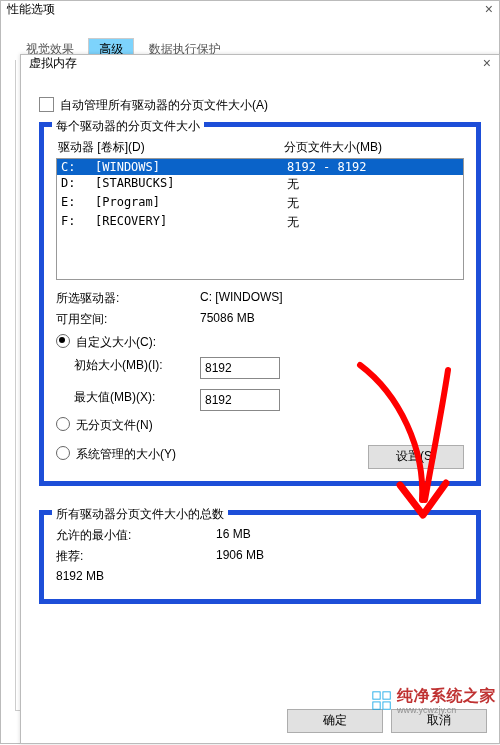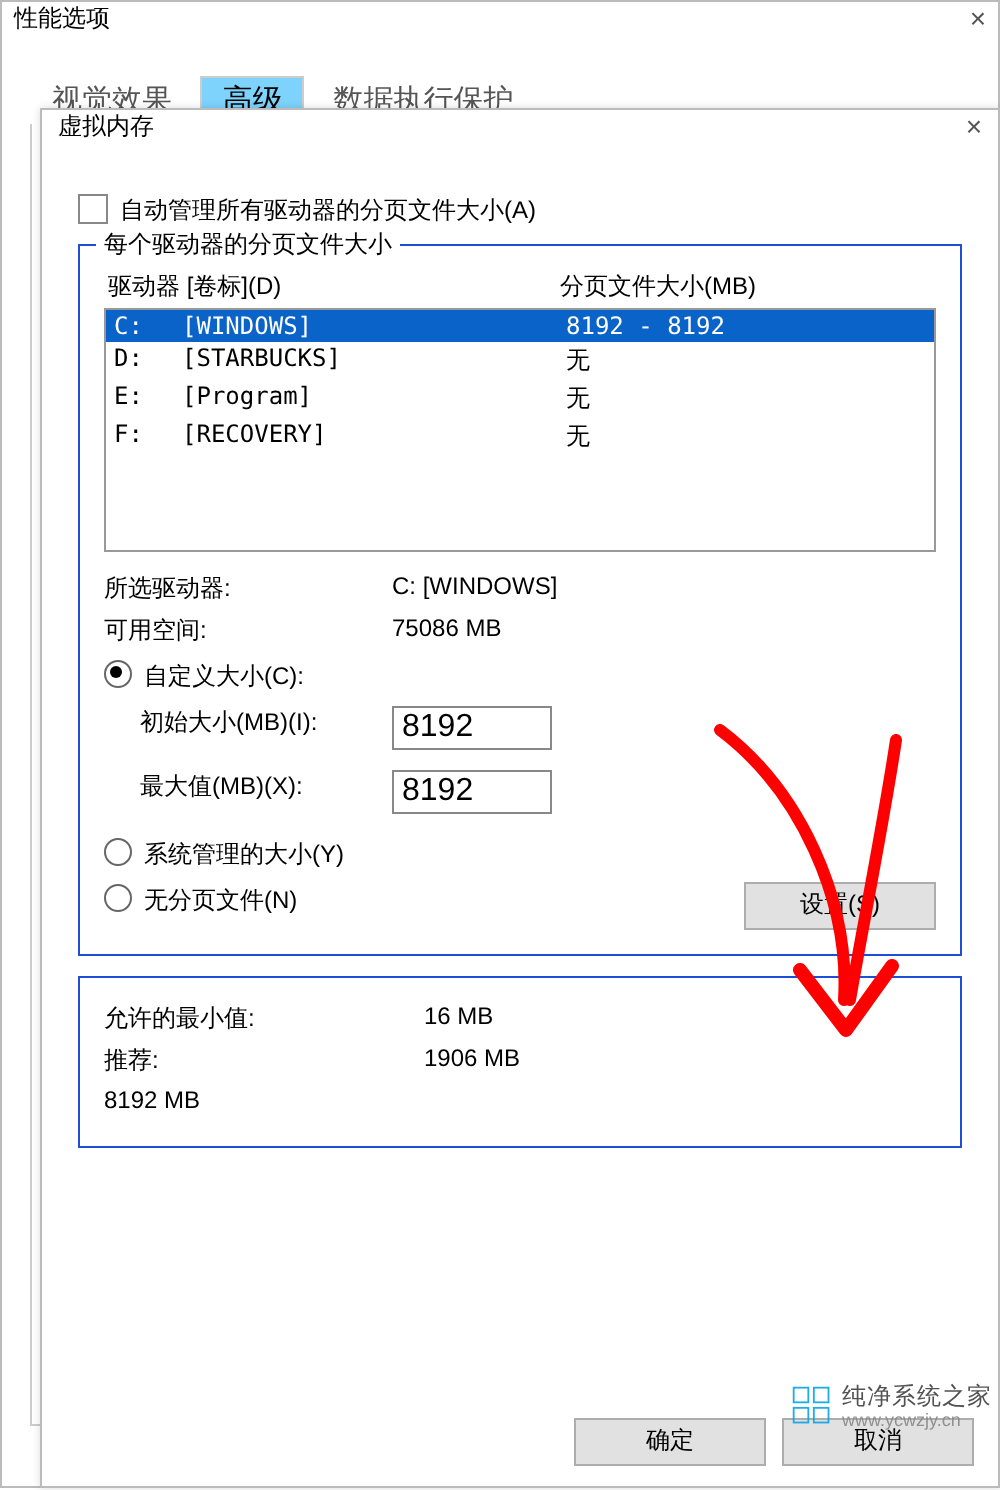--- a/index.html
+++ b/index.html
@@ -1,32 +1,32 @@
 <!DOCTYPE html>
 <html><head>
 <meta charset="utf-8">
 <style>
   html,body{margin:0;padding:0;background:#fff;font-family:"Microsoft YaHei","SimSun",sans-serif;font-size:12px;color:#000;width:500px;height:745px;overflow:hidden}
   .perf-win{position:absolute;left:0;top:0;width:498px;height:742px;border:1px solid #bbb;background:#fff}
   .titlebar{display:flex;align-items:flex-start;height:24px;padding:0 6px;font-size:12px}
   .titlebar .close{margin-left:auto;font-size:14px;color:#555;cursor:default}
   .tab-strip{padding:0 14px;margin-top:12px}
-  .tab{display:inline-block;border:1px solid #ccc;border-bottom:none;background:#fff;padding:2px 10px;font-size:15px;position:relative;top:1px}
+  .tab{display:inline-block;border:1px solid #ccc;border-bottom:none;background:#fff;padding:2px 10px;font-size:12px;position:relative;top:1px}
   .tab.active{background:#7dd3fc}
   .tab.inactive{color:#555;border-color:transparent}
   .tab-body{border:1px solid #ccc;margin:0 14px;height:650px;background:#fff}
 
   .vm-win{position:absolute;left:20px;top:54px;width:478px;height:688px;border:1px solid #bbb;background:#fff;box-shadow:0 0 4px rgba(0,0,0,.15)}
   .vm-titlebar{display:flex;height:26px;padding:0 8px}
   .vm-titlebar .close{margin-left:auto;font-size:14px;color:#555}
   .vm-body{padding:10px 18px 0 18px}
 
   .checkbox-row{display:flex;align-items:flex-start;margin:6px 0 8px 0}
   .checkbox-box{width:13px;height:13px;border:1px solid #888;margin-right:6px;background:#fff}
-  .group{border:1px solid #1d4ed8;padding:8px 12px 12px 12px;margin-bottom:10px;position:relative}
+  .group{border:5px solid #1d4ed8;padding:8px 12px 12px 12px;margin-bottom:24px;position:relative}
   .group-label{position:absolute;top:-9px;left:8px;background:#fff;padding:0 4px}
 
   .drv-header{display:flex;margin:4px 2px 2px 2px}
   .drv-header .col1{flex:0 0 226px}
   .drv-header .col2{flex:1}
   .drv-list{border:1px solid #999;height:120px;overflow:hidden}
   .drv-row{display:flex;padding:1px 4px;font-family:Consolas,monospace;font-size:12px}
   .drv-row.sel{background:#0a63c9;color:#fff}
   .drv-row .d{width:34px}
   .drv-row .v{flex:0 0 192px}
@@ -35,35 +35,35 @@
   .kv{display:flex;margin:4px 0}
   .kv .k{width:144px}
   .kv .v{}
 
   .radio-row{display:flex;margin:6px 0}
   .radio{width:12px;height:12px;border:1px solid #666;border-radius:50%;margin-right:6px;position:relative;background:#fff}
   .radio.checked::after{content:"";position:absolute;left:2px;top:2px;width:6px;height:6px;border-radius:50%;background:#000}
 
   .size-row{display:flex;margin:4px 0 4px 18px}
   .size-row .lbl{width:126px}
-  .txt{border:1px solid #888;height:20px;width:70px;padding:0 4px;font-family:inherit;font-size:16px}
+  .txt{border:1px solid #888;height:20px;width:70px;padding:0 4px;font-family:inherit;font-size:12px}
 
   .set-btn-wrap{display:flex;justify-content:flex-end;margin-top:-24px}
   .btn{border:1px solid #adadad;background:#e1e1e1;height:22px;min-width:70px;padding:0 12px;text-align:center;line-height:20px}
   .bottom-buttons{position:absolute;right:12px;bottom:10px;display:flex;gap:8px}
 
   .perf-bottom-buttons{position:absolute;right:14px;bottom:8px;display:flex;gap:8px}
 
   
   .arrow-svg{position:absolute;pointer-events:none}
 
   .watermark{position:absolute;right:4px;bottom:30px;display:flex;align-items:center;gap:4px;opacity:.9}
   .wm-logo{width:22px;height:22px}
   .wm-logo rect{stroke:#0aa3e6;stroke-width:1;fill:none}
-  .wm-txt{font-size:12px;color:#404040;font-weight:normal;letter-spacing:.5px}
+  .wm-txt{font-size:16px;color:#b91c1c;font-weight:bold;letter-spacing:.5px}
   .wm-sub{font-size:9px;color:#888;margin-top:-2px}
 </style>
 </head>
 <body>
 
 <div class="perf-win">
   <div class="titlebar">
     <span>性能选项</span>
     <span class="close">×</span>
   </div>
@@ -136,34 +136,35 @@
       </div>
       <div class="size-row">
         <span class="lbl">初始大小(MB)(I):</span>
         <input class="txt" value="8192" style="">
       </div>
       <div class="size-row" style="margin-top:10px">
         <span class="lbl">最大值(MB)(X):</span>
         <input class="txt" value="8192" style="">
       </div>
 
+      <div class="radio-row">
+        <span class="radio"></span>
+        <span>无分页文件(N)</span>
+      </div>
       <div class="radio-row" style="margin-top:12px">
         <span class="radio"></span>
         <span>系统管理的大小(Y)</span>
       </div>
-      <div class="radio-row">
-        <span class="radio"></span>
-        <span>无分页文件(N)</span>
-      </div>
       <div class="set-btn-wrap">
         <div class="btn">设置(S)</div>
       </div>
     </div>
 
     <div class="group">
+      <span class="group-label">所有驱动器分页文件大小的总数</span>
       <div class="kv">
         <span class="k" style="width:160px">允许的最小值:</span>
         <span class="v">16 MB</span>
       </div>
       <div class="kv">
         <span class="k" style="width:160px">推荐:</span>
         <span class="v">1906 MB</span>
       </div>
       <div class="kv">
         <span class="v">8192 MB</span>

